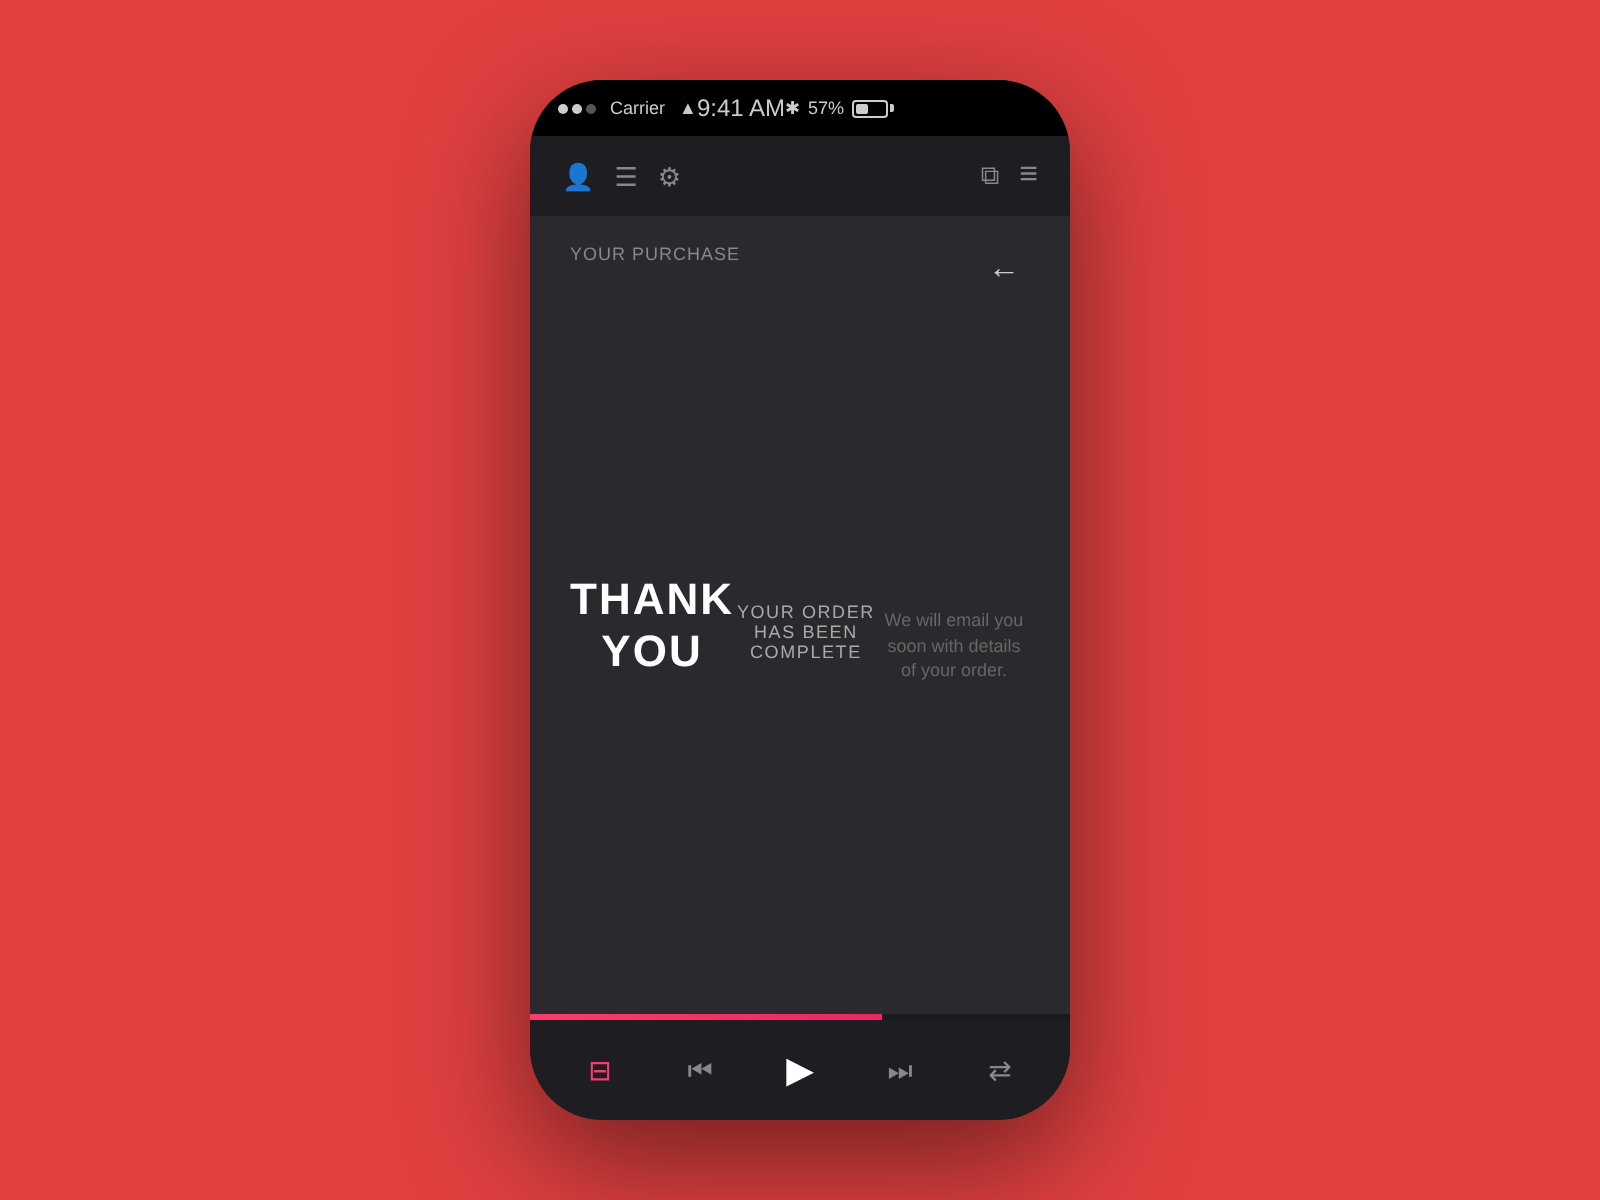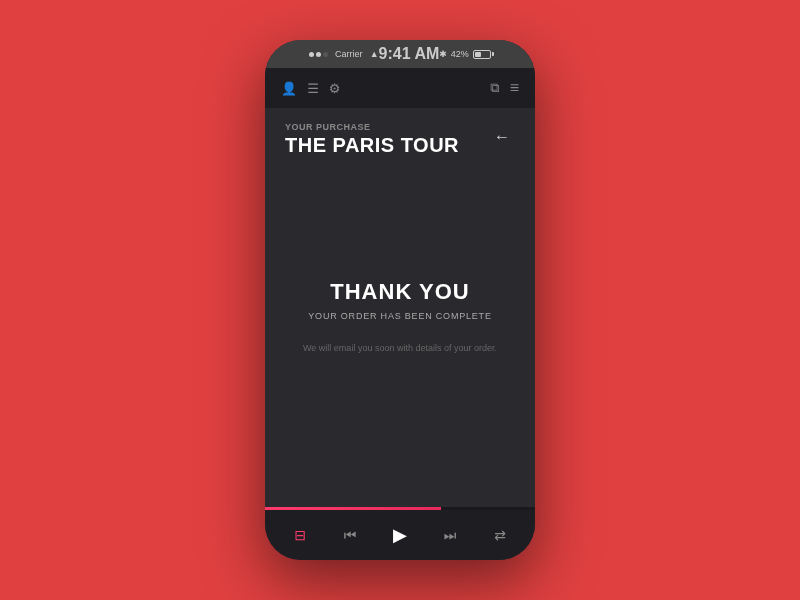--- a/index.html
+++ b/index.html
@@ -23,24 +23,24 @@
       overflow: hidden;
       display: flex;
       flex-direction: column;
       box-shadow: 0 20px 60px rgba(0,0,0,0.5);
       position: relative;
     }
 
     
     .status-bar {
       height: 28px;
-      background: #404040;
-      display: flex;
-      align-items: center;
-      justify-content: center;
+      background: #000000;
+      display: flex;
+      align-items: center;
+      justify-content: flex-start;
       padding: 0 14px;
       flex-shrink: 0;
     }
 
     .status-left {
       display: flex;
       align-items: center;
       gap: 4px;
     }
 
@@ -62,23 +62,23 @@
       margin-left: 3px;
     }
 
     .wifi-icon {
       color: #ccc;
       font-size: 9px;
       margin-left: 3px;
     }
 
     .status-center {
-      font-size: 16px;
-      color: #ccc;
-      font-weight: 700;
+      font-size: 12px;
+      color: #ccc;
+      font-weight: 400;
     }
 
     .status-right {
       display: flex;
       align-items: center;
       gap: 4px;
     }
 
     .bt-icon {
       font-size: 9px;
@@ -167,21 +167,21 @@
     .header-title-group {
       display: flex;
       flex-direction: column;
     }
 
     .purchase-label {
       font-size: 9px;
       color: #888;
       letter-spacing: 0.5px;
       text-transform: uppercase;
-      font-weight: 700;
+      font-weight: 400;
     }
 
     .tour-name {
       font-size: 20px;
       font-weight: 800;
       color: #ffffff;
       letter-spacing: 0.5px;
       text-transform: uppercase;
       line-height: 1.1;
       margin-top: 2px;
@@ -198,21 +198,21 @@
 
     .back-arrow {
       color: #ccc;
       font-size: 16px;
     }
 
     
     .thank-you-section {
       flex: 1;
       display: flex;
-      flex-direction: column;
+      flex-direction: row;
       align-items: center;
       justify-content: center;
       text-align: center;
       padding-bottom: 20px;
     }
 
     .thank-you-title {
       font-size: 22px;
       font-weight: 800;
       color: #ffffff;
@@ -313,21 +313,21 @@
         <div class="dot"></div>
         <div class="dot"></div>
         <div class="dot" style="background:#555;"></div>
       </div>
       <span class="carrier-text">Carrier</span>
       <span class="wifi-icon">▲</span>
     </div>
     <div class="status-center">9:41 AM</div>
     <div class="status-right">
       <span class="bt-icon">✱</span>
-      <span class="battery-text">42%</span>
+      <span class="battery-text">57%</span>
       <div class="battery-icon">
         <div class="battery-fill"></div>
       </div>
     </div>
   </div>
 
   <div class="toolbar">
     <div class="toolbar-left">
       <span class="toolbar-icon">👤</span>
       <span class="toolbar-icon">☰</span>
@@ -337,21 +337,20 @@
       <span class="toolbar-icon">⧉</span>
       <span class="toolbar-icon" style="font-size:16px;">≡</span>
     </div>
   </div>
 
   <div class="content">
 
     <div class="header-section">
       <div class="header-title-group">
         <span class="purchase-label">YOUR PURCHASE</span>
-        <span class="tour-name">THE PARIS TOUR</span>
       </div>
       <div class="back-btn">
         <span class="back-arrow">←</span>
       </div>
     </div>
 
     <div class="thank-you-section">
       <div class="thank-you-title">THANK YOU</div>
       <div class="order-complete-label">YOUR ORDER HAS BEEN COMPLETE</div>
       <div class="order-sub-text">We will email you soon with details of your order.</div>

